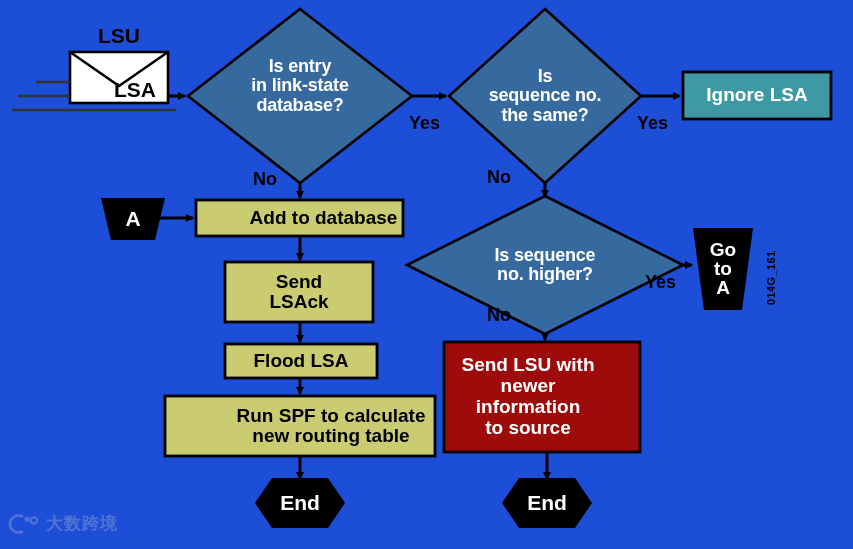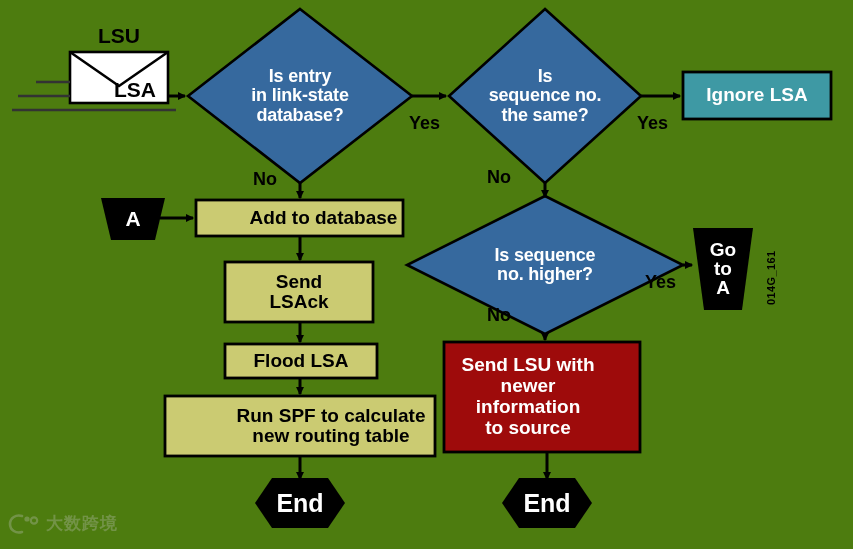--- a/index.html
+++ b/index.html
@@ -7,21 +7,21 @@
     padding: 0;
     background: #ffffff;
   }
   body {
     font-family: "Liberation Sans", sans-serif;
   }
   #canvas {
     position: relative;
     width: 853px;
     height: 549px;
-    background: #4d7c0f;
+    background: #1d4ed8;
     overflow: hidden;
   }
   #canvas svg.layer {
     position: absolute;
     left: 0;
     top: 0;
     width: 853px;
     height: 549px;
   }
 
@@ -64,21 +64,21 @@
     line-height: 1.1;
   }
 
   
   .black-label {
     color: #ffffff;
     font-weight: bold;
   }
   .conn-a-label { font-size: 21px; }
   .goto-label   { font-size: 19px; line-height: 1.0; }
-  .end-label    { font-size: 25px; }
+  .end-label    { font-size: 21px; }
 
   
   .env-top-label {
     position: absolute;
     font-size: 21px;
     font-weight: bold;
     color: #000000;
     text-align: center;
   }
   .env-inner-label {
@@ -195,21 +195,21 @@
     <line x1="300" y1="378" x2="300" y2="394" stroke="#000" stroke-width="3" marker-end="url(#arrow)"></line>
 
     <line x1="300" y1="456" x2="300" y2="479" stroke="#000" stroke-width="3" marker-end="url(#arrow)"></line>
 
     <line x1="547" y1="452" x2="547" y2="479" stroke="#000" stroke-width="3" marker-end="url(#arrow)"></line>
   </svg>
 
   <div class="env-top-label" style="left:70px; top:24px; width:98px;">LSU</div>
   <div class="env-inner-label" style="left:70px; top:78px; width:98px;">LSA</div>
 
-  <div class="node-text diamond-label" style="left:200px; top:46px; width:200px; height:100px;text-align:center;">Is entry
+  <div class="node-text diamond-label" style="left:200px; top:36px; width:200px; height:100px;text-align:center;">Is entry
 in link-state
 database?</div>
   <div class="node-text diamond-label" style="left:432px; top:228px; width:226px; height:74px;">Is sequence
 no. higher?</div>
   <div class="node-text diamond-label" style="left:455px; top:46px; width:180px; height:100px;">Is
 sequence no.
 the same?</div>
 
   <div class="node-text teal-label" style="left:683px; top:72px; width:148px; height:47px;">Ignore LSA</div>
 

